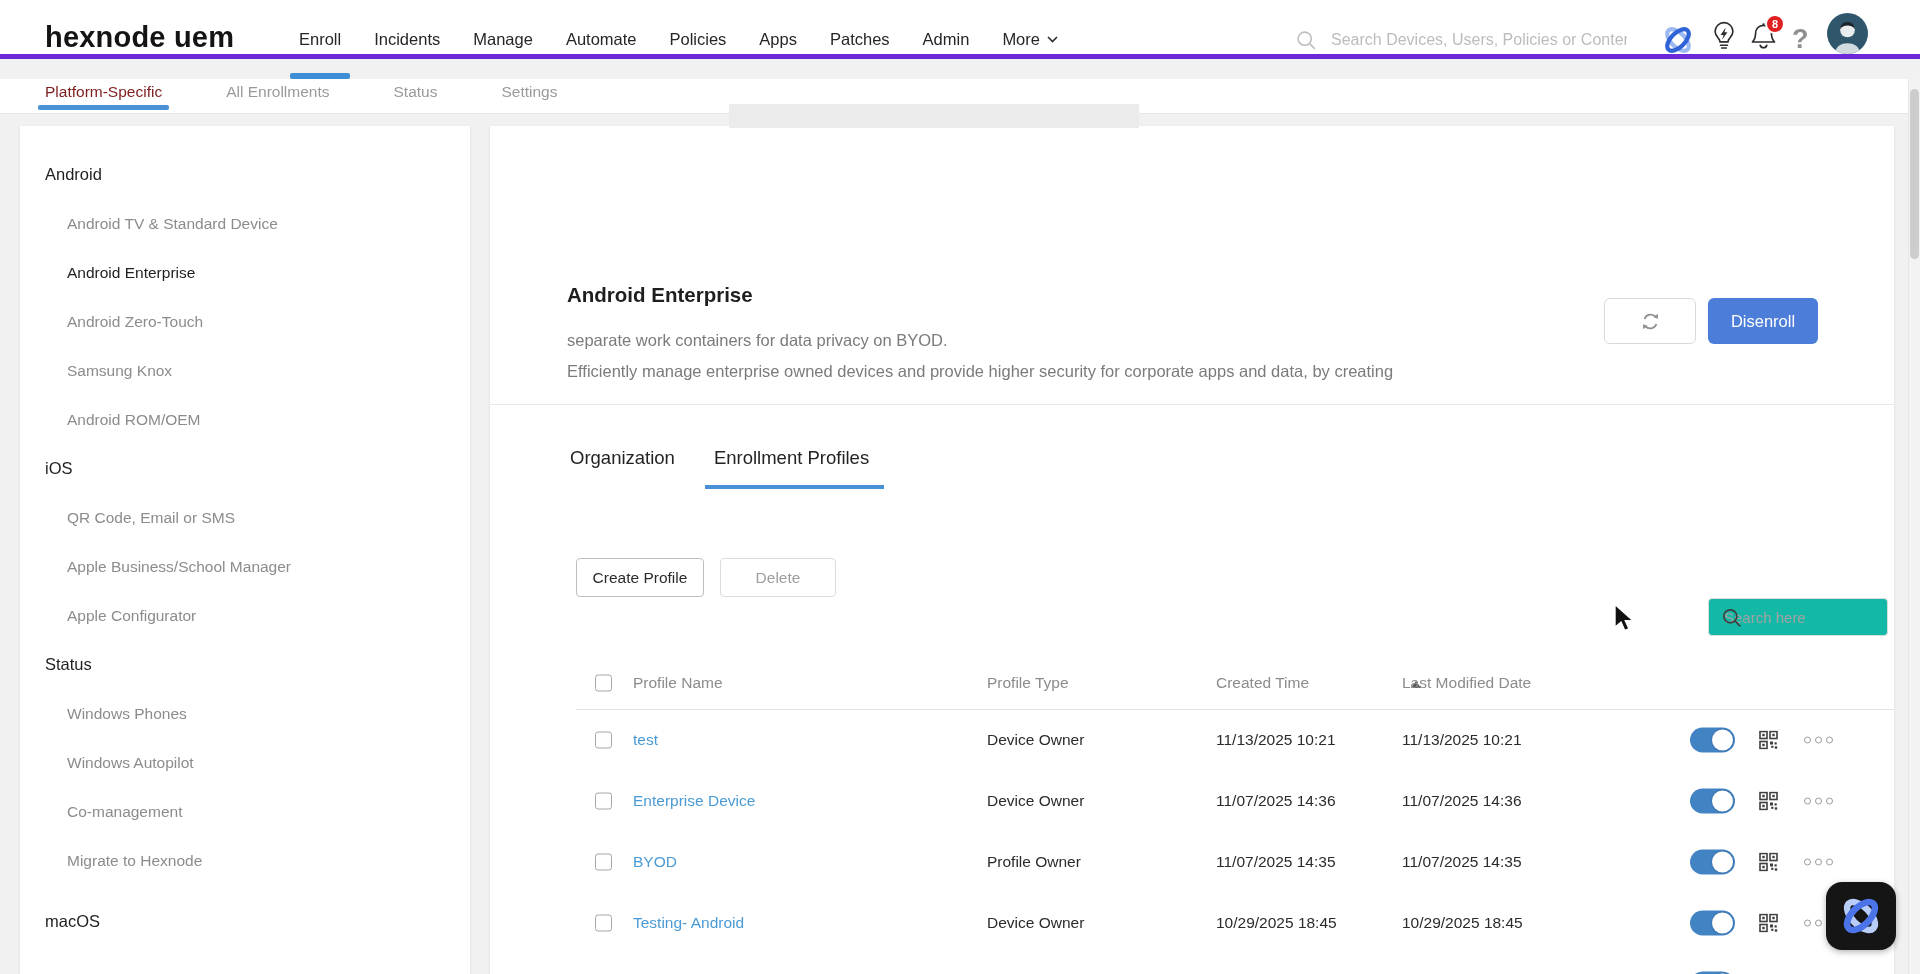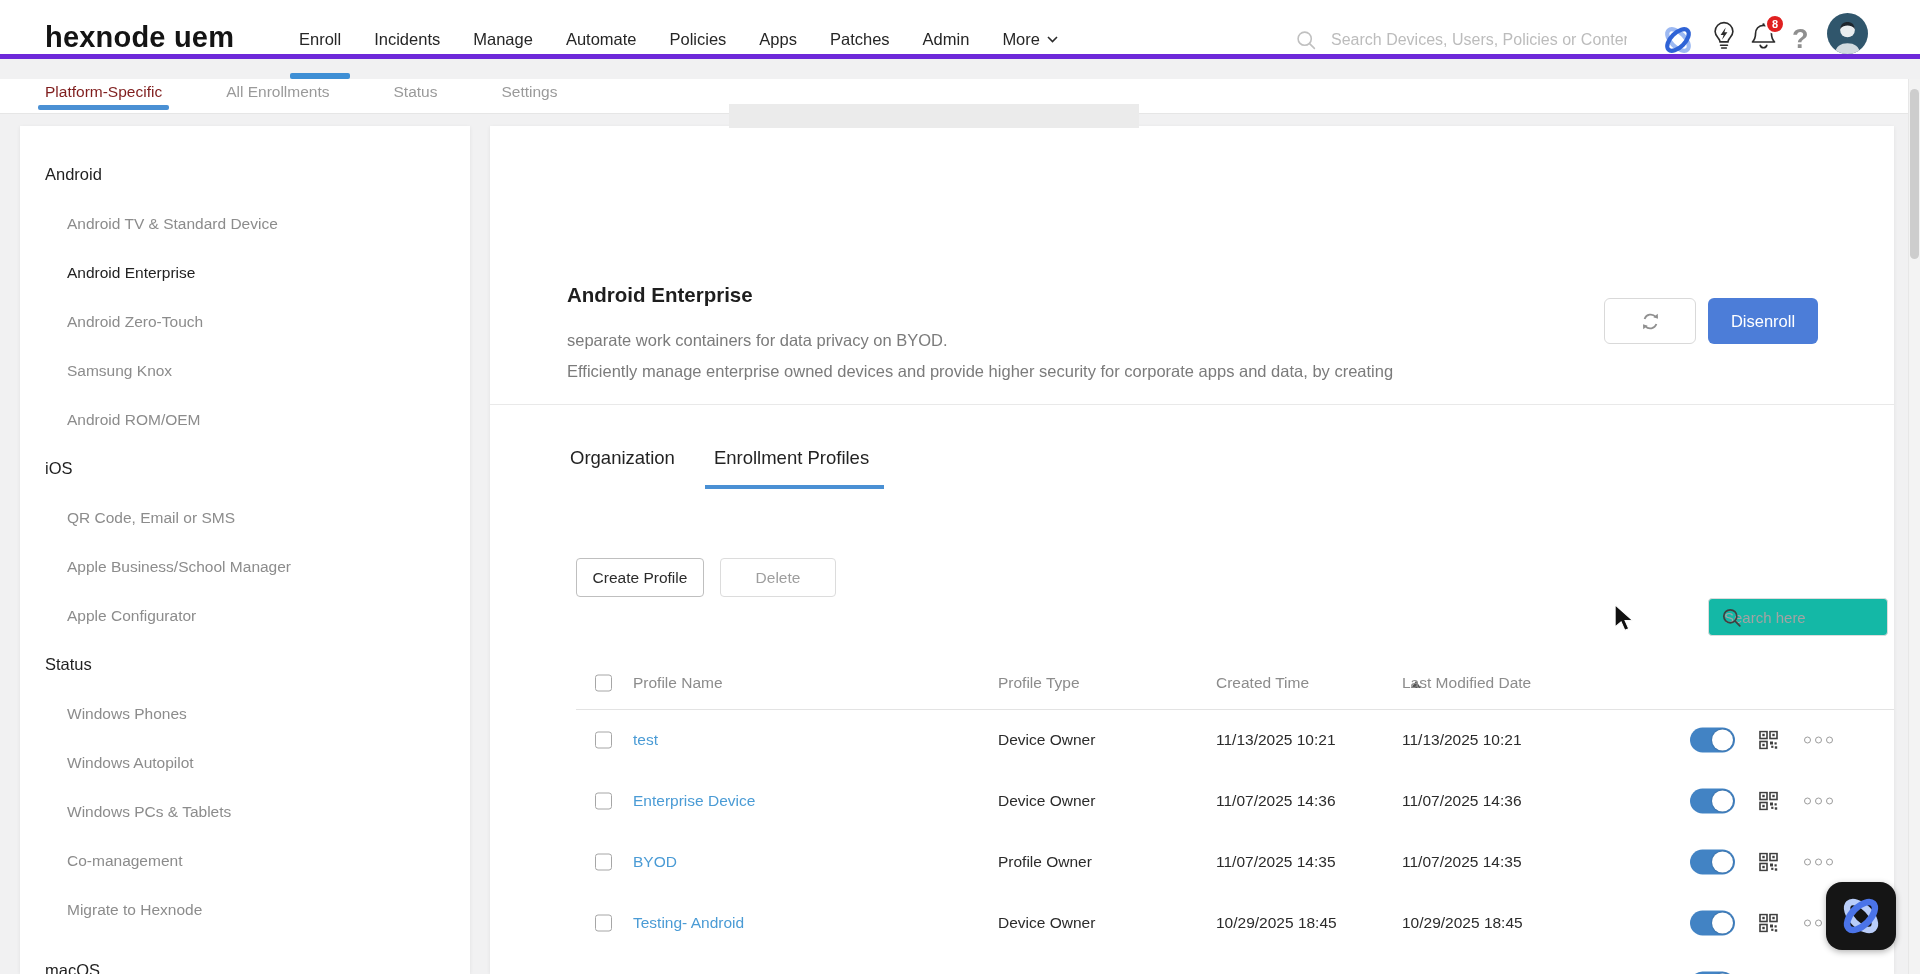--- a/index.html
+++ b/index.html
@@ -66,21 +66,21 @@
   .search-box{left:1218px;top:472px;width:180px;height:38px;border:1px solid #dcdcdc;border-radius:4px;background:#14b8a6;
               display:flex;align-items:center;padding:0 4px 0 13px}
   .search-box input{position:static;border:none;outline:none;width:130px;font-size:15px;color:#444;font-family:inherit;background:transparent}
   .search-box input::placeholder{color:#a3a3a3}
   .search-box svg{position:static;margin-left:auto}
 
   .table{left:86px;top:531px;width:1318px}
   .thead{position:relative;height:53px;border-bottom:1px solid #e3e3e3;color:#8c8c8c;font-size:15.5px}
   .trow{position:relative;height:61px;border-bottom:1px solid #f0f0f0;font-size:15.5px}
   .cell{top:50%;transform:translateY(-50%);white-space:nowrap}
-  .c-cb{left:19px}.c-name{left:57px}.c-type{left:422px}.c-created{left:640px}.c-mod{left:826px}
+  .c-cb{left:19px}.c-name{left:57px}.c-type{left:411px}.c-created{left:640px}.c-mod{left:826px}
   .cb{width:17px;height:17px;border:1.5px solid #a6a6a6;border-radius:3px;background:#fff;cursor:pointer}
   .pname{color:#4a9bd5;text-decoration:none;cursor:pointer}
   .sort-asc{position:static;display:inline-block;width:0;height:0;border-left:5px solid transparent;border-right:5px solid transparent;
             border-bottom:7px solid #555;margin-left:9px}
   .tgl{left:1114px;top:50%;transform:translateY(-50%);width:45px;height:25px;border-radius:13px;background:#4283c4;cursor:pointer}
   .tgl-knob{position:absolute;right:2px;top:2px;width:21px;height:21px;border-radius:50%;background:#fff;box-shadow:0 0 2px rgba(0,0,0,.35)}
   .qr{left:1183px;top:50%;transform:translateY(-50%);cursor:pointer;line-height:0}
   .qr svg{position:static}
   .dots{left:1228px;top:50%;transform:translateY(-50%);display:flex;gap:4px;cursor:pointer}
   .dot{position:static;width:7px;height:7px;border:1.4px solid #9c9c9c;border-radius:50%}
@@ -199,21 +199,20 @@
     <div class="side-item side-row">Android Zero-Touch</div>
     <div class="side-item side-row">Samsung Knox</div>
     <div class="side-item side-row">Android ROM/OEM</div>
     <div class="side-header side-row">iOS</div>
     <div class="side-item side-row">QR Code, Email or SMS</div>
     <div class="side-item side-row">Apple Business/School Manager</div>
     <div class="side-item side-row">Apple Configurator</div>
     <div class="side-header side-row">Status</div>
     <div class="side-item side-row">Windows Phones</div>
     <div class="side-item side-row">Windows Autopilot</div>
-    <div class="side-item side-row">Windows PCs &amp; Tablets</div>
     <div class="side-item side-row">Co-management</div>
     <div class="side-item side-row">Migrate to Hexnode</div>
     <div class="side-header side-row side-mt">macOS</div>
   </div>
 
 <div class="main">
   <div class="main-title">Android Enterprise</div>
   <div class="main-desc">
     <div>separate work containers for data privacy on BYOD.</div>
     <div>Efficiently manage enterprise owned devices and provide higher security for corporate apps and data, by creating</div>

